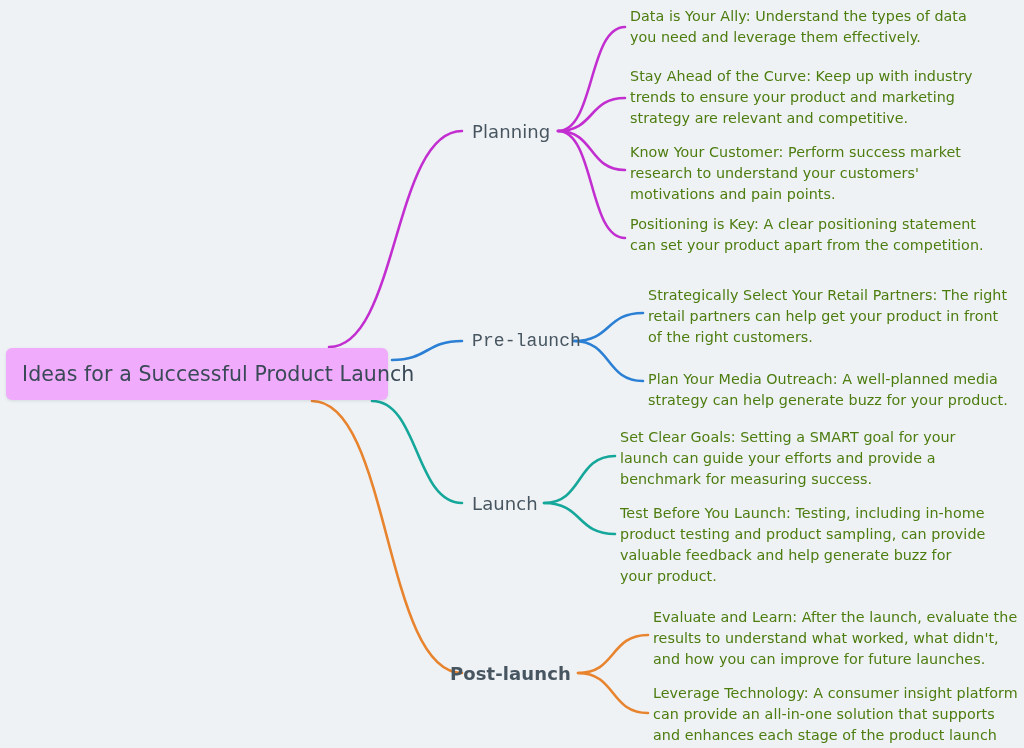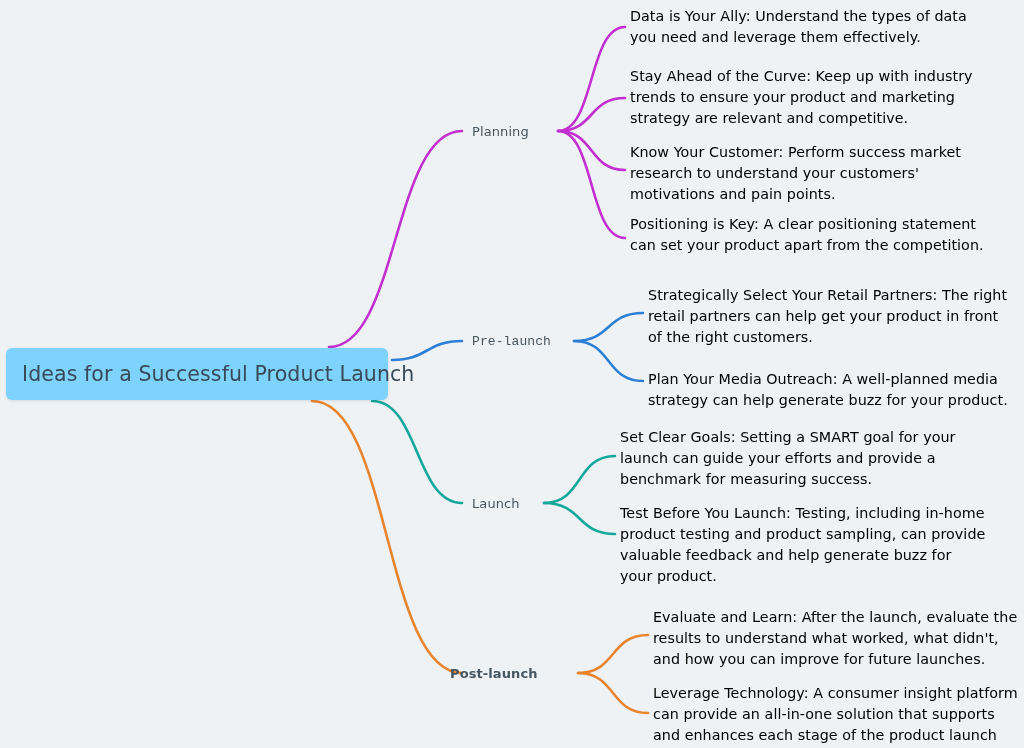--- a/index.html
+++ b/index.html
@@ -29,48 +29,48 @@
     width: 1024px;
     height: 748px;
     pointer-events: none;
   }
   .root-node {
     position: absolute;
     left: 6px;
     top: 348px;
     width: 382px;
     height: 52px;
-    background: #7dd3fc;
+    background: #f0abfc;
     border-radius: 6px;
     box-shadow: 0 1px 3px rgba(40,55,70,0.13);
     display: flex;
     align-items: center;
     box-sizing: border-box;
     padding: 16px 16px;
   }
   .root-label {
     font-size: 20.5px;
     color: #394956;
     letter-spacing: 0.1px;
     white-space: nowrap;
     font-family: "DejaVu Sans", "Liberation Sans", sans-serif;
   }
   .branch-label {
     position: absolute;
-    font-size: 13px;
+    font-size: 18px;
     color: #46555f;
     white-space: nowrap;
     letter-spacing: 0.1px;
     transform: translateY(-50%);
   }
   .leaf-text {
     position: absolute;
     font-size: 14.3px;
     line-height: 21px;
-    color: #000000;
+    color: #4d7c0f;
     letter-spacing: 0.05px;
     box-sizing: border-box;
   }
 </style>
 </head>
 <body style="background: rgb(238, 242, 245);">
 
 <div id="mindmap">
 
   <svg id="svg-layer" viewBox="0 0 1024 748" xmlns="http://www.w3.org/2000/svg">

